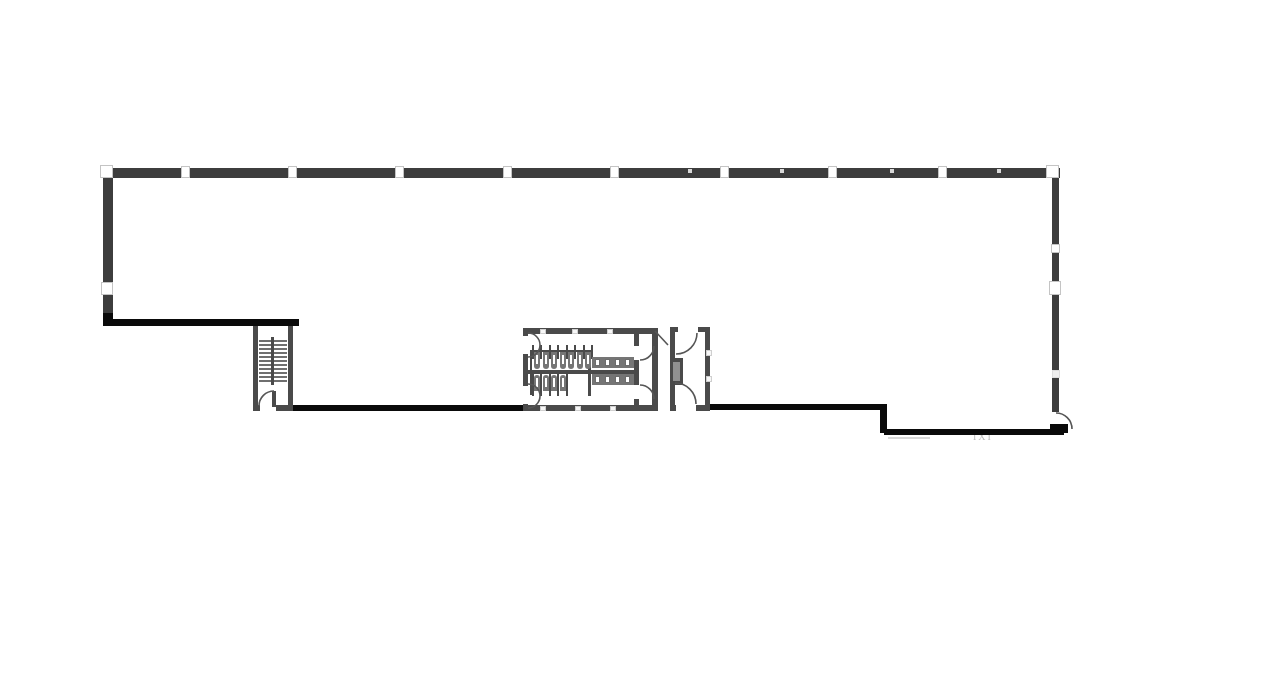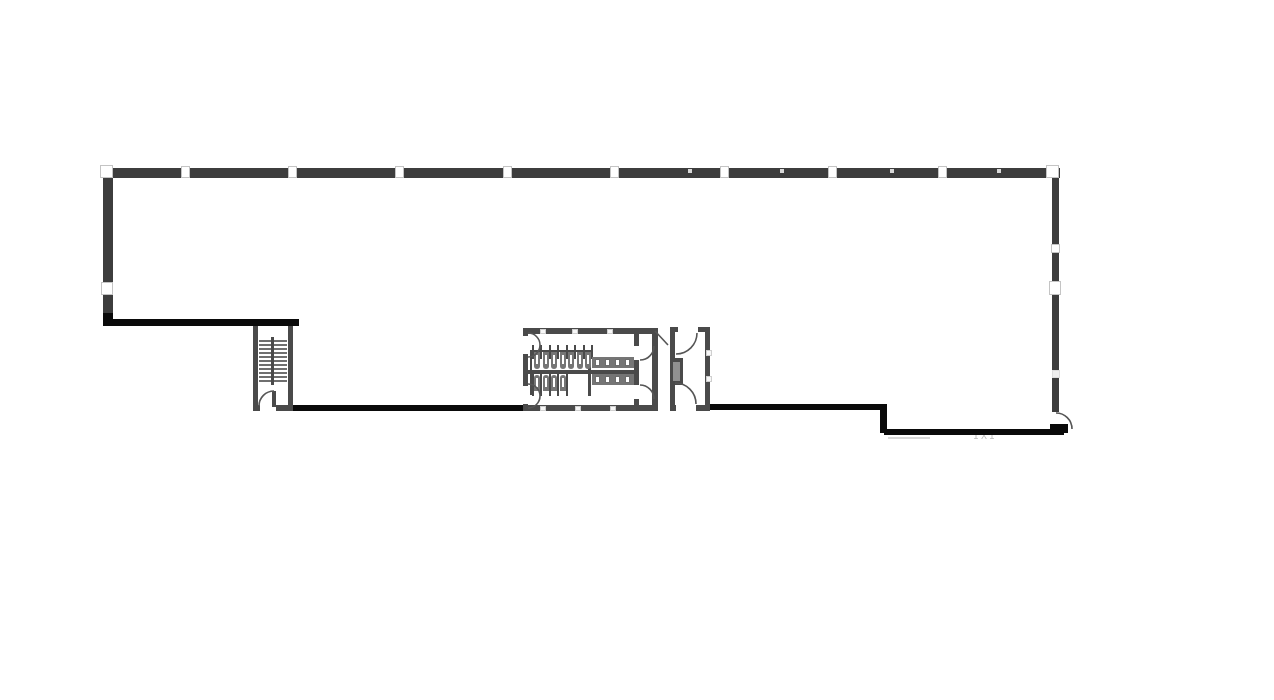--- a/index.html
+++ b/index.html
@@ -12,21 +12,21 @@
   .marker.small{background:#f7f7f7;border:1px solid #cfcfcf;}
   .marker.faint{background:#eeeeee;border:1px solid #dddddd;}
   .marker.speck{background:#d9d9d9;border:none;}
   .tread{position:absolute;}
   .stall-part{position:absolute;}
   .stall-body{position:absolute;}
   .stall-slot{position:absolute;background:#ffffff;}
   .counter{position:absolute;}
   .sink-dash{position:absolute;background:#ffffff;border:1px solid #6d6d6d;box-sizing:border-box;}
   #plan-label{position:absolute;z-index:0;font-size:10px;letter-spacing:2px;color:#bdbdbd;
-    font-family:Liberation Mono, monospace;}
+    font-family:Liberation Serif, serif;}
   #walls-layer,#stairs-layer,#fixtures-layer,#markers-layer{z-index:2;}
   #arcs-layer{z-index:3;}
   #faint-layer{z-index:1;}
 </style>
 </head>
 <body>
 
 <div id="plan">
   <span id="plan-label" style="left:973px;top:431px;">IXI</span>
   <div class="layer" id="faint-layer">

